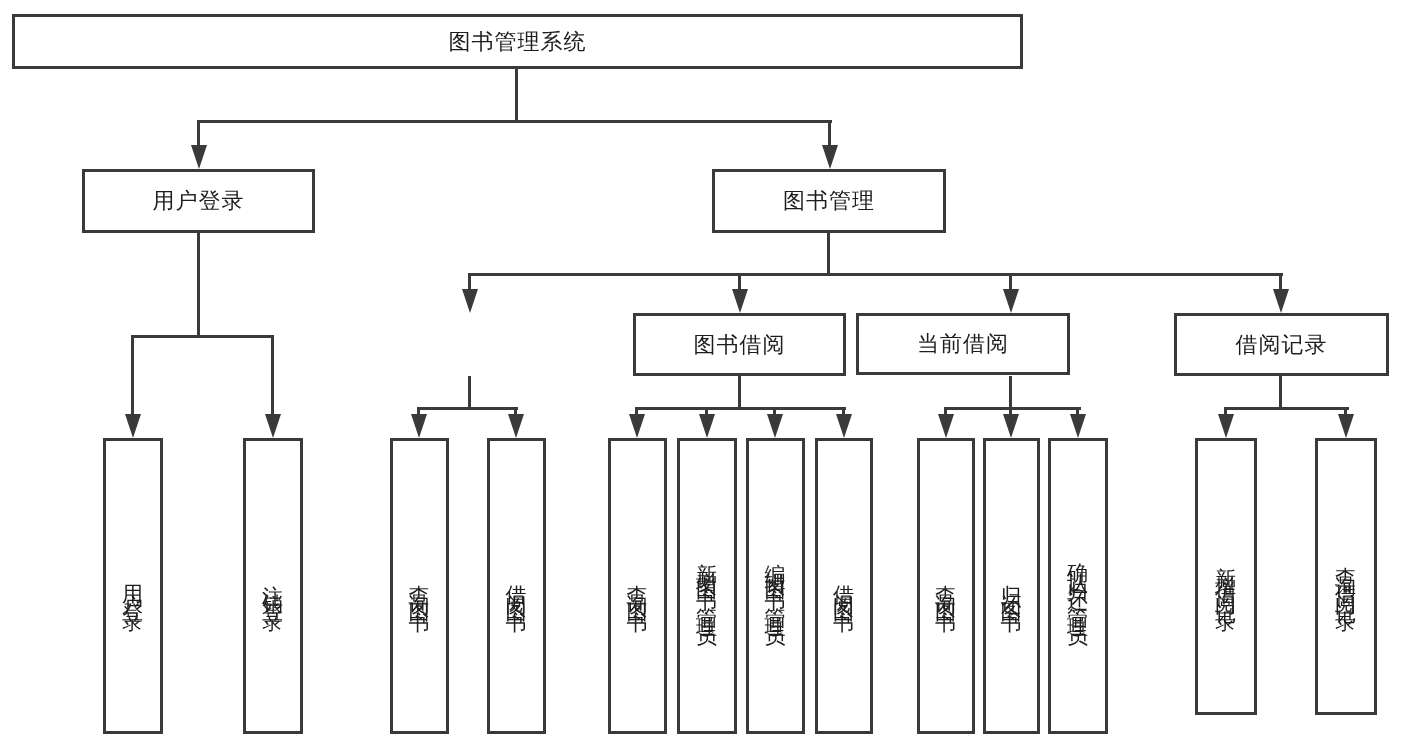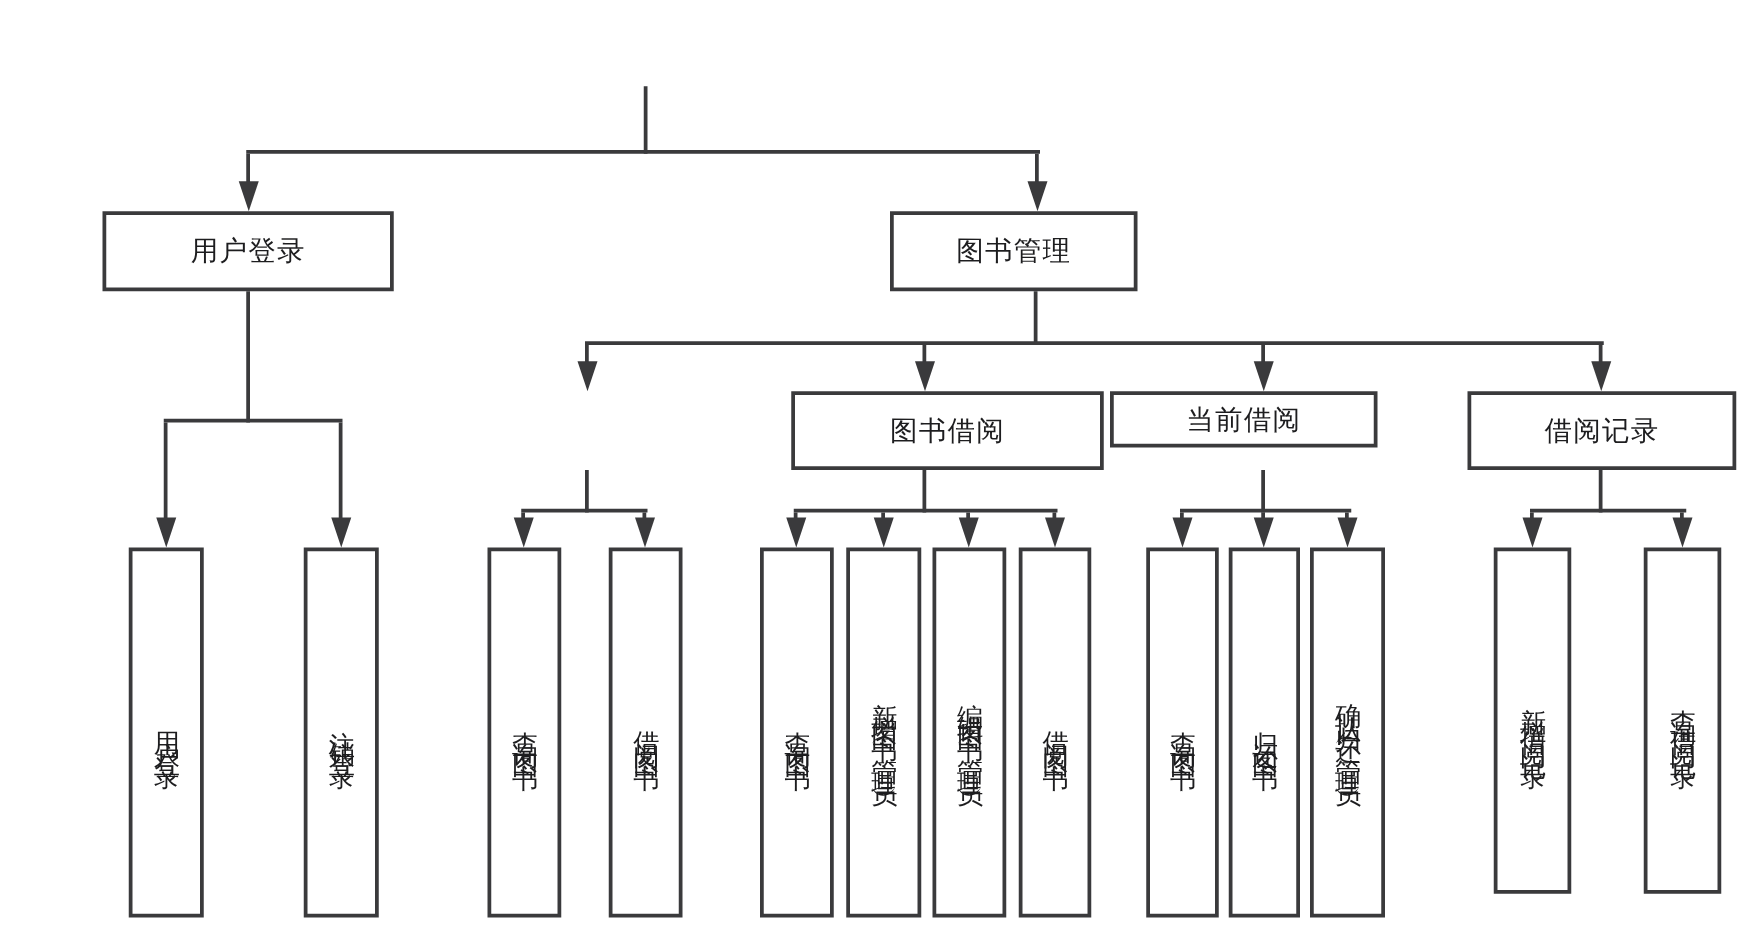--- a/index.html
+++ b/index.html
@@ -54,32 +54,35 @@
     color:var(--wm);
     white-space:nowrap;
     z-index:5;
   }
 </style>
 </head>
 <body>
 
 <div class="canvas">
 
+  <div class="node h" style="left:12px;top:14px;width:1011px;height:55px">
+    <span>图书管理系统</span>
+  </div>
 
   <div class="node h" style="left:82px;top:169px;width:233px;height:64px">
     <span>用户登录</span>
   </div>
-  <div class="node h" style="left:712px;top:169px;width:198px;height:64px">
+  <div class="node h" style="left:712px;top:169px;width:234px;height:64px">
     <span>图书管理</span>
   </div>
 
-  <div class="node h" style="left:633px;top:313px;width:250px;height:63px">
+  <div class="node h" style="left:633px;top:313px;width:213px;height:63px">
     <span>图书借阅</span>
   </div>
-  <div class="node h" style="left:888px;top:313px;width:214px;height:45px">
+  <div class="node h" style="left:856px;top:313px;width:214px;height:62px">
     <span>当前借阅</span>
   </div>
   <div class="node h" style="left:1174px;top:313px;width:215px;height:63px">
     <span>借阅记录</span>
   </div>
 
   <div class="node v" style="left:103px;top:438px;width:60px;height:296px">
     <span>用户登录</span>
   </div>
   <div class="node v" style="left:243px;top:438px;width:60px;height:296px">

